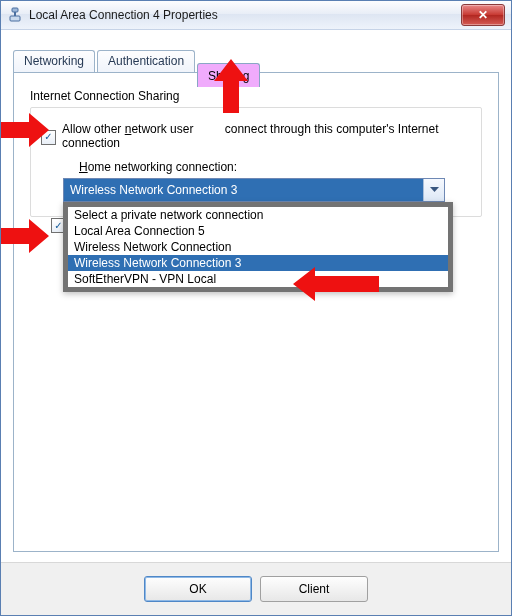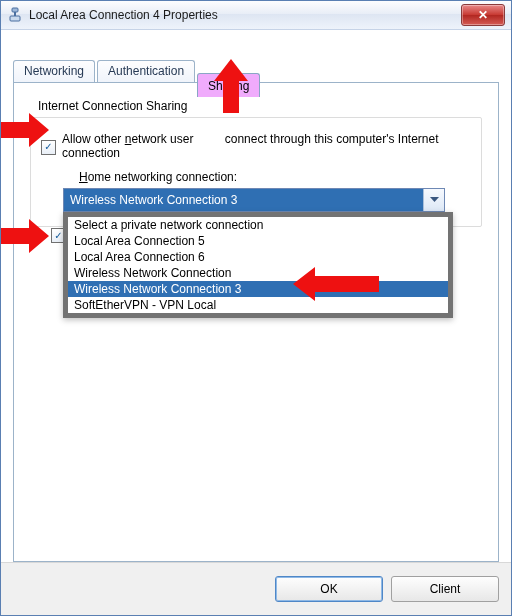--- a/index.html
+++ b/index.html
@@ -1,44 +1,44 @@
 <!DOCTYPE html>
 <html><head>
 <meta charset="utf-8">
 <style>
   html,body{margin:0;padding:0;font-family:"Segoe UI",Tahoma,sans-serif;font-size:12px;color:#000;background:#fff}
   .win{width:512px;height:616px;box-sizing:border-box;border:1px solid #5a7fb2;background:#fff;position:relative;display:flex;flex-direction:column}
   .titlebar{height:28px;background:linear-gradient(#fdfdfe,#e9eef7 45%,#dde5f2 46%,#eef3fb);border-bottom:1px solid #c6d3e7;display:flex;align-items:center;padding:0 6px;font-size:12px;color:#1a1a1a;position:relative}
   .titlebar .icon{width:16px;height:16px;margin-right:6px;display:flex;align-items:center;justify-content:center}
   .titlebar .title{flex:1}
   .closebtn{width:42px;height:20px;border:1px solid #8a3a3a;border-radius:3px;background:linear-gradient(#e98a8a,#c83b34 48%,#b22822 52%,#d55b55);display:flex;align-items:center;justify-content:center;color:#fff;font-weight:bold;font-size:12px;box-shadow:inset 0 0 0 1px rgba(255,255,255,.35)}
-  .body{flex:1;padding:28px 12px 0 12px;position:relative}
+  .body{flex:1;padding:18px 12px 0 12px;position:relative}
   .tabstrip{display:flex;align-items:flex-end;height:24px;position:relative;z-index:2}
   .tab{border:1px solid #9cb3c9;border-bottom:none;background:linear-gradient(#fdfdfe,#f0f4fb);padding:3px 10px 4px;margin-right:2px;border-radius:3px 3px 0 0;color:#273a55;cursor:default}
   .tab.active{background:#f0abfc;padding-top:5px;position:relative;top:15px;border-color:#8aa6c5;color:#000}
   .tabpage{border:1px solid #9cb3c9;background:#fff;height:480px;box-sizing:border-box;padding:14px 16px;position:relative;z-index:1}
-  .group-title{margin:2px 0 4px 8px}
+  .group-title{margin:2px 0 4px 0}
   .group{border:1px solid #dcdcdc;border-radius:2px;padding:10px 10px 14px 10px;margin-top:2px;position:relative}
   .chkline{display:flex;align-items:center;margin:4px 0 10px 0}
   .chk{width:13px;height:13px;margin:2px 6px 0 0;border:1px solid #707070;background:linear-gradient(#fff,#e9eff7);display:flex;align-items:center;justify-content:center;font-size:10px;line-height:10px;color:#125a9c}
   .chk.checked::after{content:"✓"}
   .chktext{flex:1}
   .under{text-decoration:underline}
   .label{margin:6px 0 4px 38px}
   .combo{margin:0 0 0 22px;width:380px;height:22px;border:1px solid #6e88b4;background:linear-gradient(#fefeff,#eaf1fb);display:flex;align-items:center;position:relative}
   .combo .sel{flex:1;padding:0 6px;background:#2f6fb3;color:#fff;height:100%;display:flex;align-items:center}
   .combo .arrow{width:20px;height:100%;border-left:1px solid #a9bfda;display:flex;align-items:center;justify-content:center;background:linear-gradient(#f6f9fe,#dde8f6)}
   .arrow svg{display:block}
   .dropdown{position:absolute;left:22px;top:0;width:380px;border:5px solid #737373;background:#fff;box-shadow:0 2px 6px rgba(0,0,0,.25);z-index:5}
   .dropdown .opt{padding:1px 6px;white-space:nowrap}
   .dropdown .opt.hl{background:#2f6fb3;color:#fff}
   .dropdown-wrap{position:relative;margin-top:0}
   .behind-checkbox{position:absolute;left:10px;top:14px;display:flex;align-items:flex-start}
   .behind-text{position:absolute;left:29px;top:64px;color:#0b57b4}
-  .footer{height:52px;border-top:1px solid #d8d8d8;background:#f0f0f0;display:flex;align-items:center;justify-content:flex-end;padding:0 12px;gap:8px}
+  .footer{height:52px;border-top:1px solid #d8d8d8;background:#f0f0f0;display:flex;align-items:center;justify-content:center;padding:0 12px;gap:8px}
   .btn{min-width:82px;height:24px;border:1px solid #a0a0a0;border-radius:3px;background:linear-gradient(#fefefe,#e7e7e7);padding:0 12px;display:flex;align-items:center;justify-content:center;cursor:default}
   .btn.primary{border-color:#4f87c7;box-shadow:0 0 0 1px #8fb9e6 inset}
 
   
   .arrow-ann{position:absolute;z-index:20;pointer-events:none}
   .arrow-ann svg{display:block}
 </style>
 </head>
 <body>
 
@@ -94,21 +94,20 @@
           <div class="behind-checkbox">
             <div class="chk checked"></div>
             <span>A</span>
           </div>
           <div style="position:absolute;left:29px;top:30px">I</div>
           <div class="behind-text under">Usi</div>
 
           <div class="dropdown" id="dropdown">
               <div class="opt">Select a private network connection</div>
               <div class="opt">Local Area Connection 5</div>
-              <div class="opt">Local Area Connection 6</div>
               <div class="opt">Wireless Network Connection</div>
               <div class="opt hl">Wireless Network Connection 3</div>
               <div class="opt">SoftEtherVPN - VPN Local</div>
             </div>
         </div>
       </div>
     </div>
   </div>
 
   <div class="footer">

